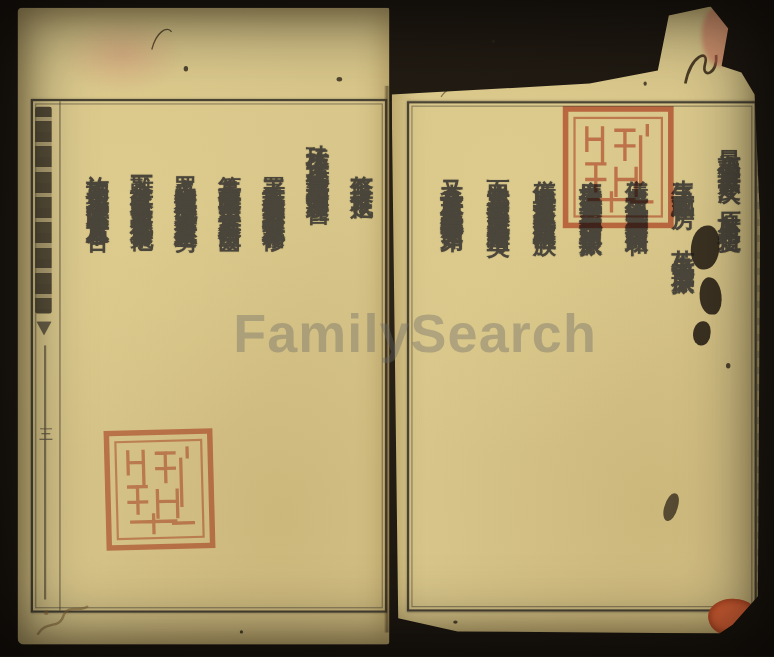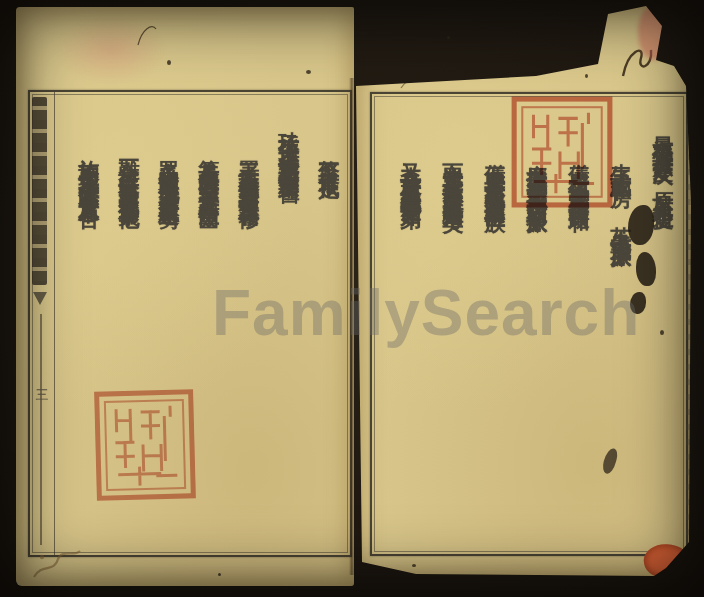--- a/index.html
+++ b/index.html
@@ -166,14 +166,14 @@
 
   <div class="speck" style="left:167px;top:60px;width:4px;height:5px;"></div>
   <div class="speck" style="left:306px;top:70px;width:5px;height:4px;"></div>
   <div class="speck" style="left:447px;top:36px;width:3px;height:3px;"></div>
   <div class="speck" style="left:585px;top:74px;width:3px;height:4px;"></div>
   <div class="speck" style="left:412px;top:564px;width:4px;height:3px;"></div>
   <div class="speck" style="left:218px;top:573px;width:3px;height:3px;"></div>
   <div class="speck" style="left:660px;top:330px;width:4px;height:5px;"></div>
 
   <div class="watermark" style="position:absolute;left:212px;top:276px;z-index:6;font-family:'Liberation Sans','DejaVu Sans',sans-serif;
-              font-size:64px;font-weight:700;color:rgba(105,105,105,.38);letter-spacing:1px;filter:blur(.4px);">FamilySearch</div>
+              font-size:49px;font-weight:700;color:rgba(105,105,105,.38);letter-spacing:1px;filter:blur(.4px);">FamilySearch</div>
 </div>
 
 </body></html>

